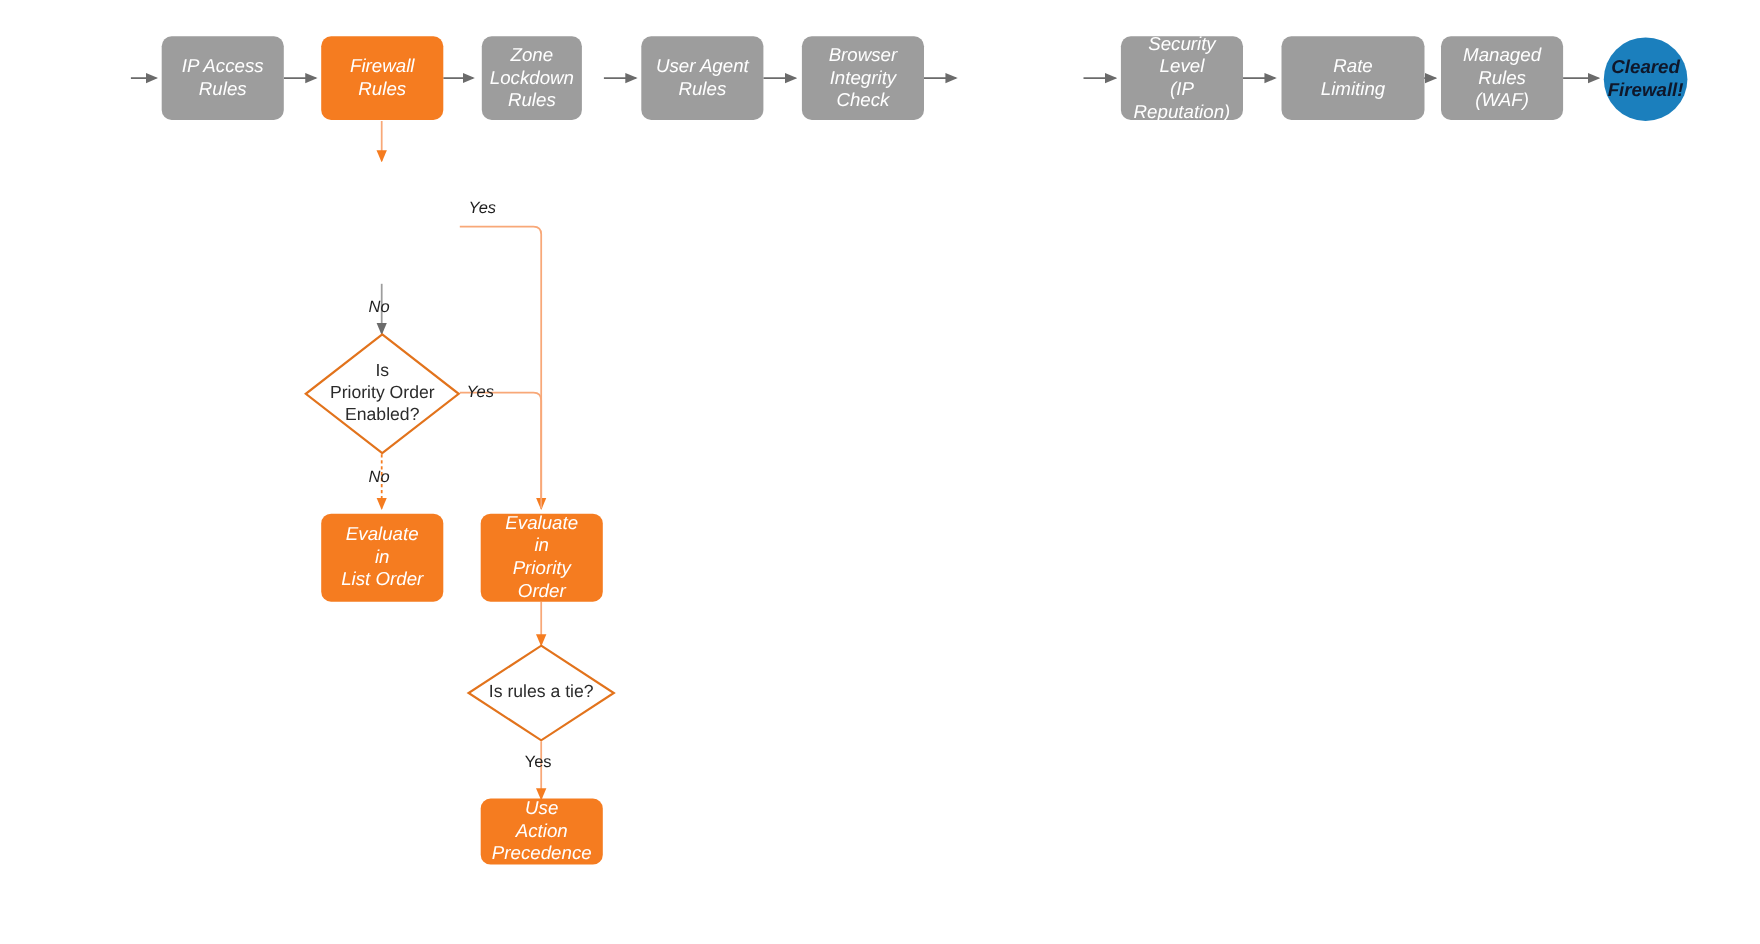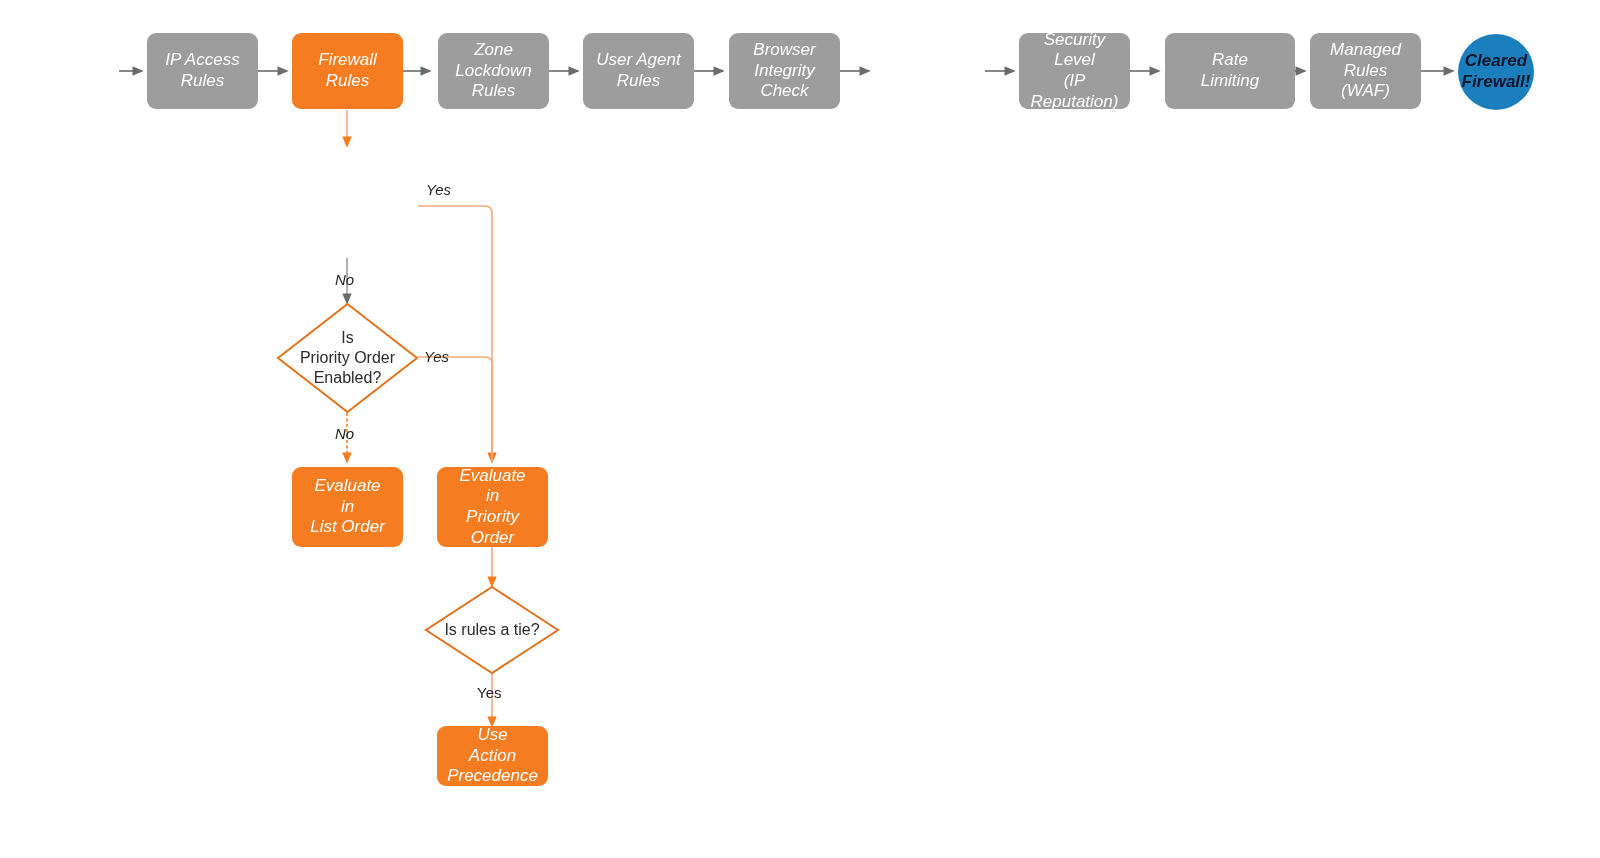--- a/index.html
+++ b/index.html
@@ -147,21 +147,21 @@
   <div class="node proc proc-gray" style="left:147px; top:33px; width:111px; height:76px;">
     <span>IP Access
 Rules</span>
   </div>
 
   <div class="node proc proc-orange" style="left:292px; top:33px; width:111px; height:76px;">
     <span>Firewall
 Rules</span>
   </div>
 
-  <div class="node proc proc-gray" style="left:438px; top:33px; width:111px; height:76px;">
+  <div class="node proc proc-gray" style="left:438px; top:33px; width:91px; height:76px;">
     <span>Zone
 Lockdown
 Rules</span>
   </div>
 
   <div class="node proc proc-gray" style="left:583px; top:33px; width:111px; height:76px;">
     <span>User Agent
 Rules</span>
   </div>
 

